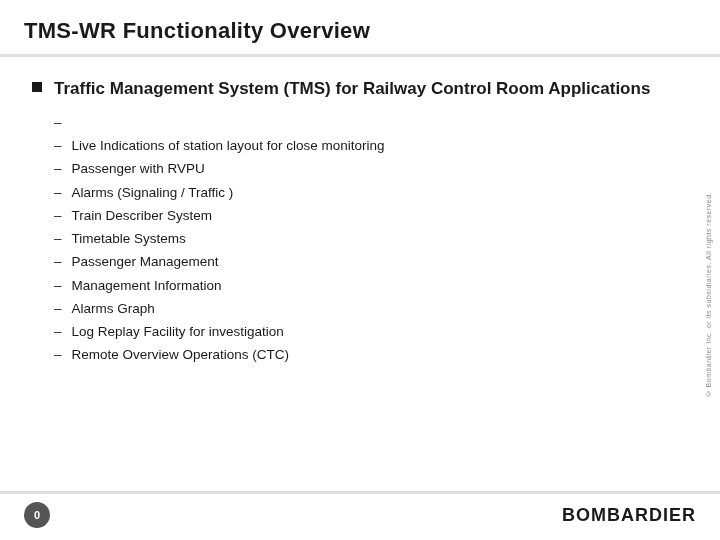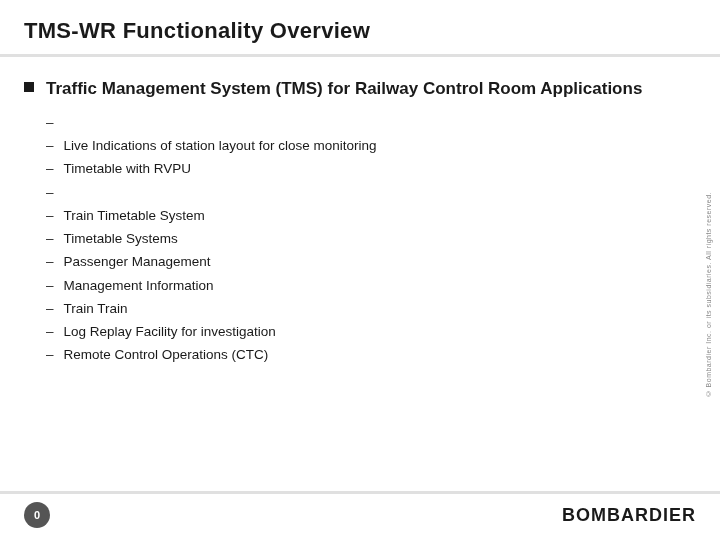--- a/index.html
+++ b/index.html
@@ -34,21 +34,21 @@
 
     .title-text {
       font-size: 22px;
       font-weight: bold;
       color: #1a1a1a;
       letter-spacing: 0.3px;
     }
 
     .content-area {
       flex: 1;
-      padding: 20px 24px 10px 24px;
+      padding: 20px 24px 10px 32px;
       display: flex;
       flex-direction: column;
     }
 
     .main-bullet {
       display: flex;
       align-items: flex-start;
       margin-bottom: 12px;
     }
 
@@ -159,52 +159,53 @@
     <div class="sub-bullets" id="sub-bullets-container">
     <div class="sub-bullet-item">
           <span class="dash">–</span>
         </div>
         <div class="sub-bullet-item">
           <span class="dash">–</span>
           <span>Live Indications of station layout for close monitoring</span>
         </div>
         <div class="sub-bullet-item">
           <span class="dash">–</span>
-          <span>Timetable with RVPU</span>
-        </div>
-        <div class="sub-bullet-item">
-          <span class="dash">–</span>
-        </div>
-        <div class="sub-bullet-item">
-          <span class="dash">–</span>
-          <span>Train Timetable System</span>
+          <span>Passenger with RVPU</span>
+        </div>
+        <div class="sub-bullet-item">
+          <span class="dash">–</span>
+          <span>Alarms (Signaling / Traffic )</span>
+        </div>
+        <div class="sub-bullet-item">
+          <span class="dash">–</span>
+          <span>Train Describer System</span>
         </div>
         <div class="sub-bullet-item">
           <span class="dash">–</span>
           <span>Timetable Systems</span>
         </div>
         <div class="sub-bullet-item">
           <span class="dash">–</span>
           <span>Passenger Management</span>
         </div>
         <div class="sub-bullet-item">
           <span class="dash">–</span>
           <span>Management Information</span>
         </div>
         <div class="sub-bullet-item">
           <span class="dash">–</span>
-          <span>Train Train</span>
+          <span>Alarms Graph</span>
         </div>
         <div class="sub-bullet-item">
           <span class="dash">–</span>
           <span>Log Replay Facility for investigation</span>
         </div>
         <div class="sub-bullet-item">
           <span class="dash">–</span>
-          <span>Remote Control Operations (CTC)</span>
+          <span>Remote Overview Operations (CTC)</span>
         </div>
       </div>
 
   </div>
 
   <div class="right-watermark">
     <span class="watermark-text">© Bombardier Inc. or its subsidiaries. All rights reserved.</span>
   </div>
 
   <div class="footer">

